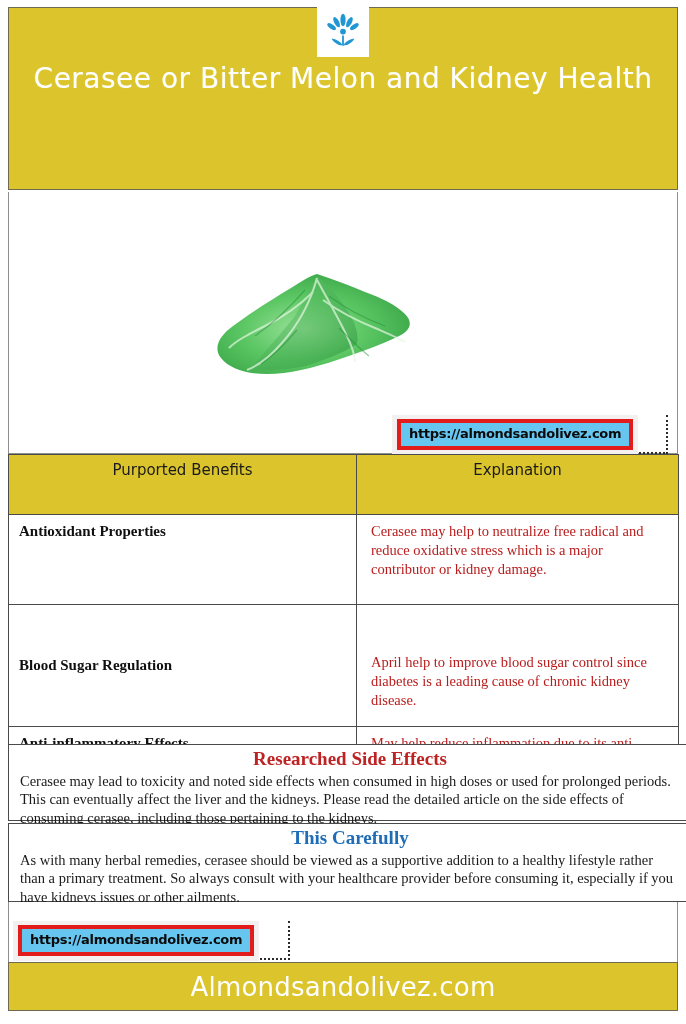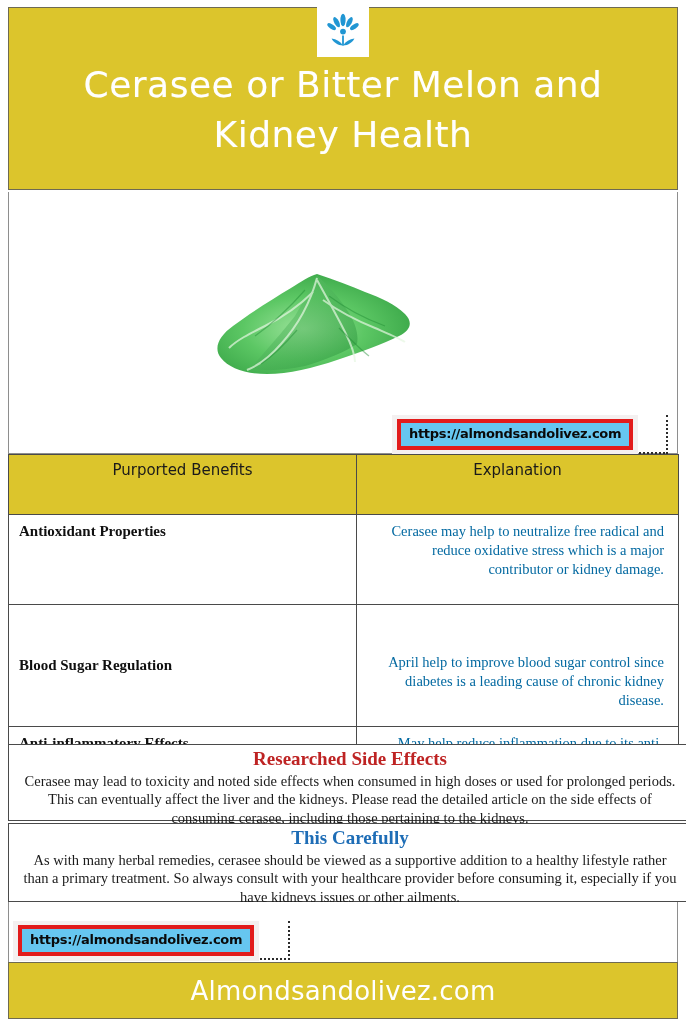--- a/index.html
+++ b/index.html
@@ -36,21 +36,21 @@
     display: flex; align-items: center; justify-content: center;
   }
   .logo-box svg { display:block; }
 
   .header-title {
     position: absolute;
     left: 0; right: 0; top: 52px;
     text-align: center;
     color: #ffffff;
     font-family: "DejaVu Sans", sans-serif;
-    font-size: 36px;
+    font-size: 28px;
     line-height: 1.38;
     letter-spacing: 0.5px;
     font-weight: 400;
     padding: 0 14px;
     text-shadow: 0 0 1px rgba(255,255,255,0.35);
   }
 
   
   .image-panel {
     position: absolute;
@@ -134,25 +134,25 @@
 
   .cell-benefit {
     text-align: left;
     font-family: "Liberation Serif", serif;
     font-weight: bold;
     font-size: 15px;
     color: #101010;
     padding: 8px 10px 10px 10px !important;
   }
   .cell-expl {
-    text-align: right;
+    text-align: left;
     font-family: "Liberation Serif", serif;
     font-size: 14.5px;
     line-height: 1.30;
-    color: #0369a1;
+    color: #b91c1c;
     padding: 7px 14px 10px 14px !important;
   }
   .row-nodiv-top > td.cell-benefit { border-top: none; }
 
   .r1 .cell-benefit, .r1 .cell-expl { height: 90px; }
   .r2 .cell-benefit { height: 122px; padding-top: 52px !important; }
   .r2 .cell-expl    { height: 122px; padding-top: 48px !important; }
   .r3 .cell-benefit { height: 78px; }
   .r3 .cell-expl    { height: 78px; }
 
@@ -172,21 +172,21 @@
     text-align: center;
     font-family: "Liberation Serif", serif;
     font-weight: bold;
     font-size: 19px;
     line-height: 1.15;
     margin: 0 0 2px 0;
   }
   .block-title.red  { color: #BE2323; }
   .block-title.blue { color: #1E6DB6; }
   .block-body {
-    text-align: center;
+    text-align: left;
     font-family: "Liberation Serif", serif;
     font-size: 14.5px;
     line-height: 1.28;
     color: #1a1a1a;
     margin: 0;
   }
 
   
   .gap-strip {
     position: absolute;
@@ -194,21 +194,21 @@
     width: 670px; height: 60px;
     background: #ffffff;
     border-left: 1px solid #8e8e8e;
     border-right: 1px solid #8e8e8e;
   }
 
   
   .footer {
     position: absolute;
     left: 8px; top: 962px;
-    width: 670px; height: 57px;
+    width: 670px; height: 49px;
     background: #DCC52C;
     border: 1px solid #6e6a52;
     display: flex;
     align-items: center;
     justify-content: center;
   }
   .footer-text {
     color: #ffffff;
     font-family: "DejaVu Sans", sans-serif;
     font-size: 26px;

